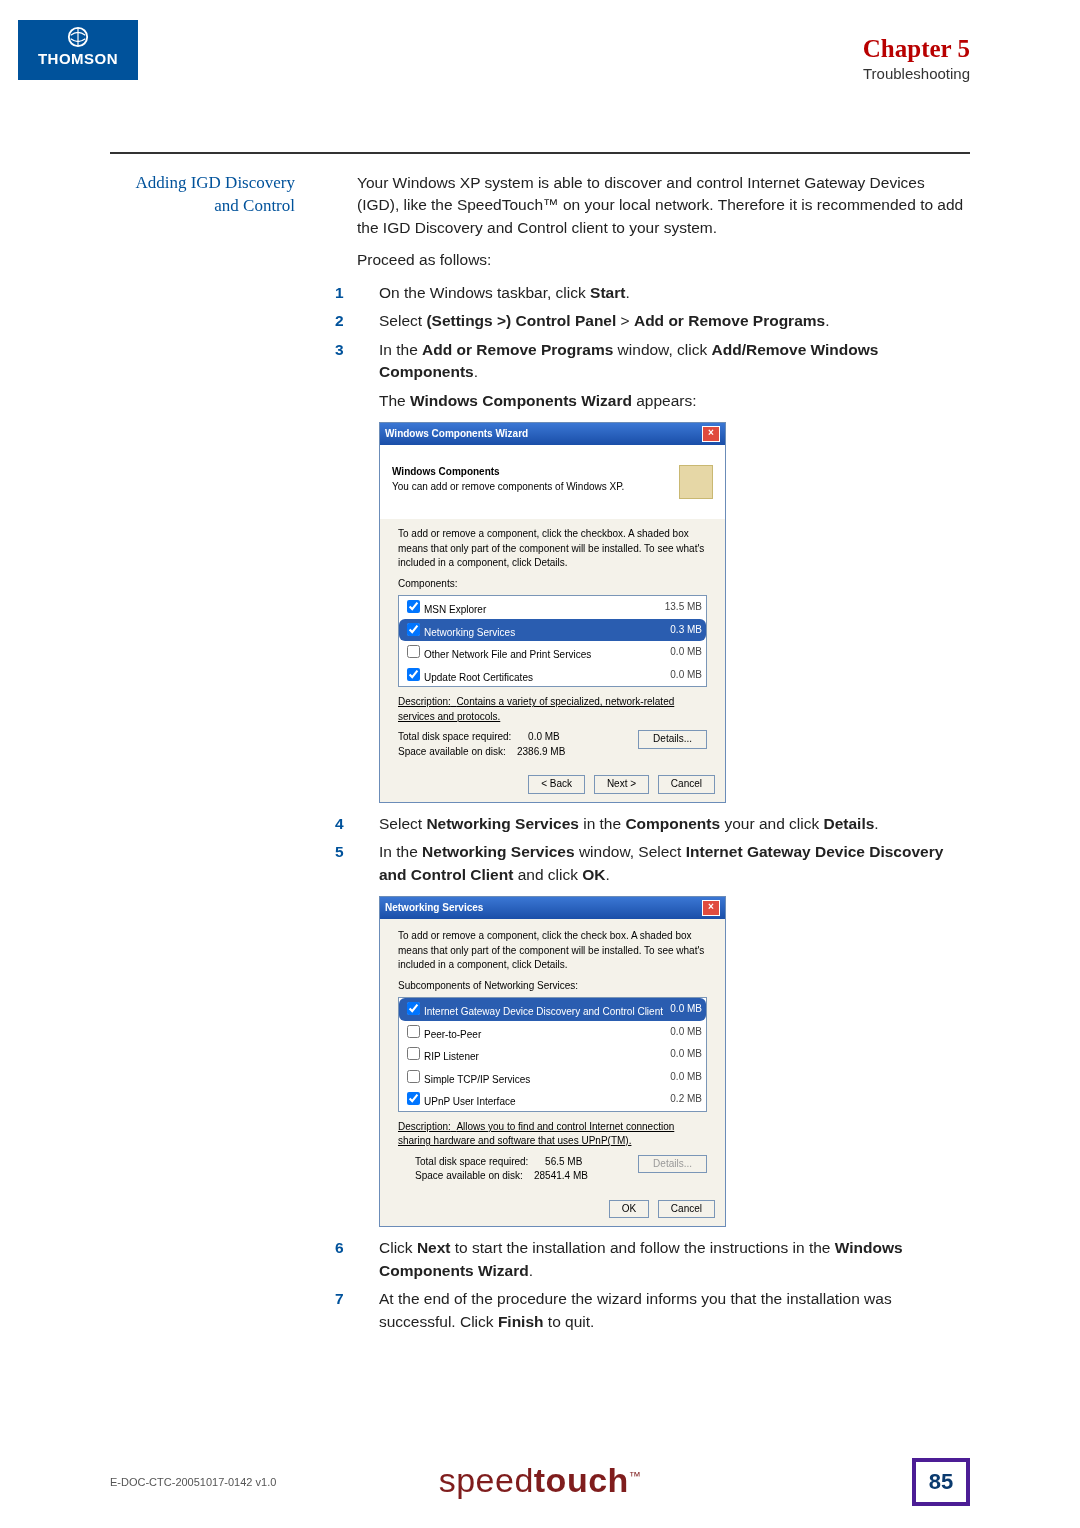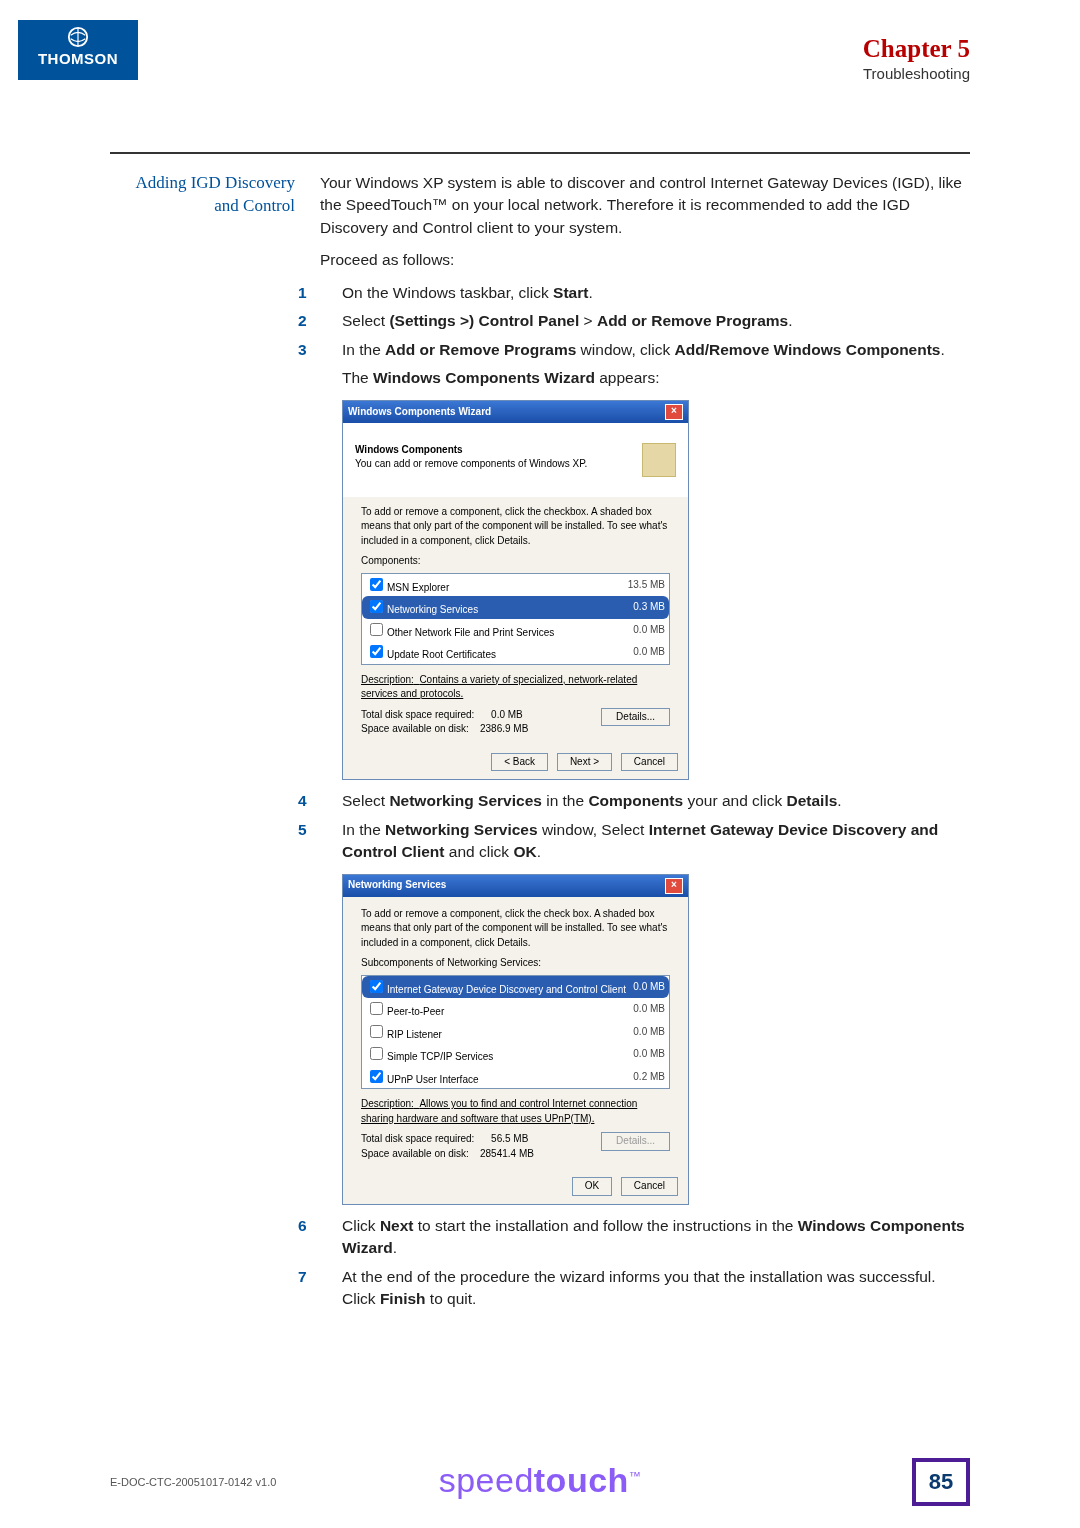--- a/index.html
+++ b/index.html
@@ -6,21 +6,21 @@
   .page{width:1080px;height:1528px;position:relative;font-family:Arial,Helvetica,sans-serif;color:#222;box-sizing:border-box;padding:35px 110px 0 110px;}
   
   .logo-tab{position:absolute;left:18px;top:20px;width:120px;height:60px;background:#00529b;color:#fff;text-align:center;box-sizing:border-box;padding-top:6px;}
   .logo-tab svg{display:block;margin:0 auto 2px auto;}
   .logo-tab .brand{font-weight:bold;font-size:15px;letter-spacing:.5px;}
   
   .chapter{font-family:Georgia,'Times New Roman',serif;color:#b80000;font-weight:bold;font-size:25px;}
   .troub{font-size:15px;color:#333;margin-top:2px;}
   
   .rule{border-top:2px solid #333;margin:70px 0 0 0;}
-  .cols{display:flex;margin-top:18px;}
+  .cols{display:flex;margin-top:18px;gap:37px;}
   .left{width:210px;flex:0 0 210px;text-align:right;padding-right:25px;box-sizing:border-box;font-family:Georgia,'Times New Roman',serif;color:#00529b;font-size:17px;line-height:1.35;}
   .right{flex:1;font-size:15.5px;line-height:1.45;}
   .num{color:#00529b;font-weight:bold;display:inline-block;width:22px;}
   .step{padding-left:22px;text-indent:-22px;margin-top:6px;}
   .intro{margin:0 0 10px 0;}
   b{font-weight:bold;}
 
   
   .win{width:345px;margin:10px 0 10px 22px;border:1px solid #6b8cb8;background:#f4f2ea;font-family:Tahoma,Arial,sans-serif;font-size:10px;color:#000;}
   .win .titlebar{background:linear-gradient(to bottom,#3b77d4,#1a4ea8);color:#fff;padding:3px 5px;font-weight:bold;display:flex;justify-content:space-between;align-items:center;font-size:10px;}
@@ -35,21 +35,21 @@
   .win .row .sz{color:#444;}
   .win .row.sel{background:#2a5db0;color:#fff;}
   .win .row.sel .sz{color:#fff;}
   .win .desc{margin-top:8px;text-decoration:underline;}
   .win .btn{display:inline-block;border:1px solid #7a96b7;background:#f4f2ea;padding:1px 12px;margin-left:6px;font-size:10px;}
   .win .btnrow{text-align:right;padding:6px 10px 8px 10px;}
   .win .detbtn{border:1px solid #7a96b7;background:#f4f2ea;padding:1px 14px;float:right;}
   .win .detbtn.dis{color:#999;}
   .docid{position:absolute;left:110px;bottom:40px;font-size:11px;color:#555;}
   .pagenum{position:absolute;right:110px;bottom:22px;width:50px;height:40px;border:4px solid #4c1d95;text-align:center;font-weight:bold;font-size:22px;color:#0a3a6e;line-height:40px;}
-  .speedtouch{position:absolute;left:50%;bottom:28px;transform:translateX(-50%);font-family:Arial,sans-serif;font-size:34px;color:#8b5cf6;letter-spacing:.5px;}
+  .speedtouch{position:absolute;left:50%;bottom:28px;transform:translateX(-50%);font-family:Arial,sans-serif;font-size:34px;color:#7f1d1d;letter-spacing:.5px;}
   .speedtouch .thin{font-weight:300;}
   .speedtouch .bold{font-weight:bold;}
   .speedtouch sup{font-size:12px;vertical-align:super;}
 </style>
 </head>
 <body>
 
 <div class="page">
 
   <div class="logo-tab">
@@ -158,21 +158,21 @@
             <div class="row">
                 <span><input type="checkbox" style=""><span>Simple TCP/IP Services</span></span>
                 <span class="sz">0.0 MB</span>
               </div>
             <div class="row">
                 <span><input type="checkbox" checked="" style=""><span>UPnP User Interface</span></span>
                 <span class="sz">0.2 MB</span>
               </div>
           </div>
           <div class="desc"><span>Description:</span>&nbsp;&nbsp;<span>Allows you to find and control Internet connection sharing hardware and software that uses UPnP(TM).</span></div>
-          <div style="margin-top:6px;overflow:hidden;">
+          <div style="margin-top:6px;overflow:hidden;margin-left:17px;">
             <div style="float:left;">
               <div><span>Total disk space required:</span>&nbsp;&nbsp;&nbsp;&nbsp;&nbsp;&nbsp;<span>56.5 MB</span></div>
               <div><span>Space available on disk:</span>&nbsp;&nbsp;&nbsp;&nbsp;<span>28541.4 MB</span></div>
             </div>
             <span class="detbtn dis">Details...</span>
           </div>
         </div>
         <div class="btnrow">
           <span class="btn">OK</span>
           <span class="btn">Cancel</span>

